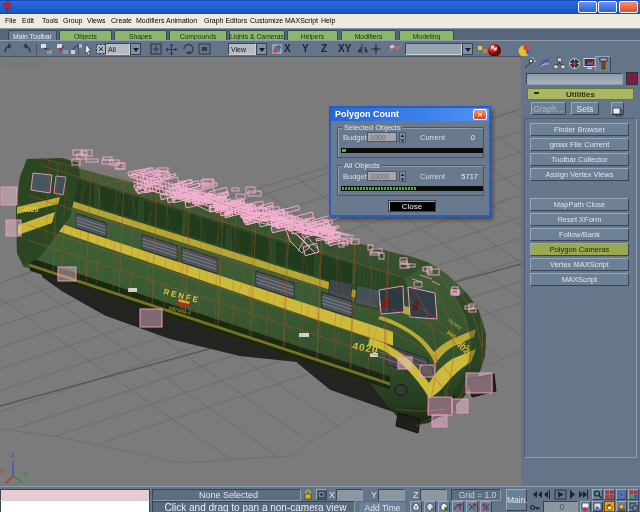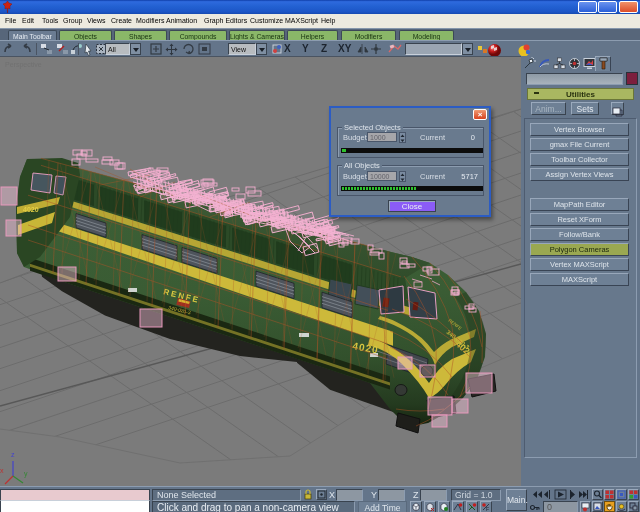--- a/index.html
+++ b/index.html
@@ -30,21 +30,21 @@
 .tab.active { background:#6b7c92; color:#e8edf3; }
 .tab.green { background:#8ab768; color:#17320f; }
 #toolbar {
   position:absolute; left:0; top:40px; width:640px; height:16px;
   background:#64758a; border-top:1px solid #8c9cb0;
 }
 #main { position:absolute; left:0; top:56px; width:640px; height:430px; background:#64758a; }
 #viewport { position:absolute; left:0; top:0; width:521px; height:430px; background:#7b7b7b; border:1px solid #4a5462; border-left:none; }
 #panel { position:absolute; left:521px; top:0; width:119px; height:430px; background:#64758a; }
 #bottombar { position:absolute; left:0; top:486px; width:640px; height:26px; background:#64758a; border-top:1px solid #8c9cb0; }
-.sunken { background:#5e6e81; border-top:1px solid #39434f; border-left:1px solid #39434f; border-bottom:1px solid #8c9cb0; border-right:1px solid #8c9cb0; color:#dfe5ec; }
+.sunken { background:#5e6e81; border-top:1px solid #39434f; border-left:1px solid #39434f; border-bottom:1px solid #8c9cb0; border-right:1px solid #8c9cb0; color:#dfe5ec;text-align:center; }
 .pbtn { background:#6e8095; border-top:1px solid #9aa9bc; border-left:1px solid #9aa9bc; border-bottom:1px solid #39434f; border-right:1px solid #39434f; color:#e2e7ee; }
 .abs { position:absolute; }
 #toolbar svg, #toolbar .ti { position:absolute; top:2px; }
 .ti { height:12px; font-size:10px; font-weight:bold; color:#1c242e; line-height:12px; }
 .combo { position:absolute; top:2px; height:12px; }
 .combo .cf { position:absolute; left:0; top:0; height:12px; background:#b8bcc0; border-top:1px solid #39434f; border-left:1px solid #39434f; border-bottom:1px solid #c8d0da; border-right:1px solid #c8d0da; font-size:7px; color:#111; line-height:11px; padding-left:2px; }
 .combo .ca { position:absolute; top:0; width:11px; height:12px; background:#7f8fa2; border:1px solid #39434f; }
 .combo .ca:after { content:""; position:absolute; left:2px; top:4px; border-left:3px solid transparent; border-right:3px solid transparent; border-top:4px solid #1a2028; }
 .ptab { position:absolute; top:1px; width:13px; height:13px; }
 .ubtn { position:absolute; left:9px; width:99px; height:13px; background:#6e8095; border-top:1px solid #98a7ba; border-left:1px solid #98a7ba; border-bottom:1px solid #394454; border-right:1px solid #394454; color:#dde3ea; font-size:7.5px; text-align:center; line-height:12px; }
@@ -820,41 +820,42 @@
       </svg>
     <div class="abs" style="left:74px;top:0;width:16px;height:15px;background:#6e8095;border:1px solid #98a7ba;border-bottom:none;border-right-color:#394454"></div>
     <svg class="ptab" style="left:76px" width="13" height="13" viewBox="0 0 13 13">
         <path d="M3 1 L10 1 L10 4 L8 4 L8 12 L5 12 L5 4 L3 4 Z" fill="#8a4a20" stroke="#2a1a08" stroke-width="0.6"></path>
         <rect x="3" y="1" width="7" height="3" fill="#9aa8b8" stroke="#2a3038" stroke-width="0.6"></rect>
       </svg>
     <div class="sunken" style="position:absolute;left:5px;top:17px;width:97px;height:12px;background:linear-gradient(#8d99a5,#a8b2bc)"></div>
     <div class="abs" style="left:105px;top:16px;width:12px;height:13px;background:#7c1f3d;border:1px solid #2a3038"></div>
     <div class="abs" style="left:6px;top:32px;width:107px;height:12px;background:#a9b761;border:1px solid #6a7638;color:#2a3310;font-size:8px;font-weight:bold;text-align:center;line-height:11px">Utilities</div>
     <div class="abs" style="left:13px;top:36px;width:5px;height:1.5px;background:#2a3310"></div>
-    <div class="pbtn abs" style="left:10px;top:46px;width:35px;height:13px;font-size:8.5px;text-align:center;line-height:12px;color:#aab6c2">Anim...</div>
+    <div class="pbtn abs" style="left:10px;top:46px;width:35px;height:13px;font-size:8.5px;text-align:center;line-height:12px;color:#aab6c2">Graph...</div>
     <div class="pbtn abs" style="left:50px;top:46px;width:28px;height:13px;font-size:8.5px;text-align:center;line-height:12px">Sets</div>
     <div class="pbtn abs" style="left:90px;top:46px;width:13px;height:13px"><svg width="11" height="11" viewBox="0 0 11 11">
           <rect x="1" y="2" width="7" height="6" fill="#e8eef4" stroke="#223" stroke-width="0.7"></rect>
           <path d="M8 4 L10 4 L10 10 L4 10 L4 8" fill="none" stroke="#223" stroke-width="0.7"></path>
         </svg></div>
     <div class="abs" style="left:3px;top:62px;width:113px;height:340px;background:#67788c;border-top:1px solid #4e5c70;border-left:1px solid #4e5c70;border-bottom:1px solid #8c9cb0;border-right:1px solid #8c9cb0"></div>
-    <div class="ubtn" style="top:67px">Vertex Browser</div>
+    <div class="ubtn" style="top:67px">Finder Browser</div>
     <div class="ubtn" style="top:82px">gmax File Current</div>
     <div class="ubtn" style="top:97px">Toolbar Collector</div>
     <div class="ubtn" style="top:112px">Assign Vertex Views</div>
     <div class="ubtn" style="top:142px">UVW Remove</div>
-    <div class="ubtn" style="top:142px">MapPath Editor</div>
+    <div class="ubtn" style="top:142px">MapPath Close</div>
     <div class="ubtn" style="top:157px">Reset XForm</div>
     <div class="ubtn" style="top:172px">Follow/Bank</div>
     <div class="ubtn hl" style="top:187px">Polygon Cameras</div>
     <div class="ubtn" style="top:202px">Vertex MAXScript</div>
     <div class="ubtn" style="top:217px">MAXScript</div>
   </div>
 </div>
 <div id="dlg" style="position:absolute;left:329px;top:106px;width:162px;height:111px;background:#697a8e;border:2px solid #2b5cc4;box-shadow:2px 3px 4px rgba(0,0,0,0.4)">
+  <div style="position:absolute;left:0px;top:0px;right:0px;height:13px;background:linear-gradient(90deg,#2766da,#3d82ea 60%,#4f92f2);color:#fff;font-size:9px;font-weight:bold;line-height:13px;padding-left:4px">Polygon Count</div>
   <div style="position:absolute;right:2px;top:1px;width:14px;height:11px;background:linear-gradient(#f09a72,#d8441f);border:1px solid #fff;border-radius:2px;color:#fff;font-size:8px;font-weight:bold;text-align:center;line-height:10px">×</div>
   <div style="position:absolute;left:6px;top:19px;width:147px;height:31px;border:1px solid #49566a;box-shadow:1px 1px 0 #8c9cb0 inset"></div>
   <div style="position:absolute;left:11px;top:15px;background:#697a8e;font-size:7.5px;color:#dde3ea;padding:0 2px">Selected Objects</div>
   <div style="position:absolute;left:12px;top:25px;font-size:7.5px;color:#d8dee6">Budget</div>
   <div style="position:absolute;left:36px;top:24px;width:30px;height:10px;background:#a6a6aa;border:1px solid #49566a;font-size:7px;color:#62626a;line-height:9px;padding-left:2px">1000</div>
   <div style="position:absolute;left:68px;top:24px;width:7px;height:11px;background:#7a8ba0;border:1px solid #49566a">
       <svg width="5" height="9" viewBox="0 0 5 9" style="display:block;margin:1px auto">
         <path d="M0.5 3 L2.5 0.5 L4.5 3 Z M0.5 5.5 L4.5 5.5 L2.5 8 Z" fill="#1e2630"></path>
       </svg>
     </div>
@@ -870,21 +871,21 @@
   <div style="position:absolute;left:68px;top:63px;width:7px;height:11px;background:#7a8ba0;border:1px solid #49566a">
       <svg width="5" height="9" viewBox="0 0 5 9" style="display:block;margin:1px auto">
         <path d="M0.5 3 L2.5 0.5 L4.5 3 Z M0.5 5.5 L4.5 5.5 L2.5 8 Z" fill="#1e2630"></path>
       </svg>
     </div>
   <div style="position:absolute;left:89px;top:64px;font-size:7.5px;color:#d8dee6">Current</div>
   <div style="position:absolute;right:11px;top:64px;font-size:7.5px;color:#e4e9f0">5717</div>
   <div style="position:absolute;left:10px;top:78px;width:142px;height:5px;background:#0c0c0c">
       <div style="position:absolute;left:1px;top:1px;width:74px;height:3px;background:repeating-linear-gradient(90deg,#2ec22e 0,#2ec22e 2px,#0c0c0c 2px,#0c0c0c 3px)"></div>
     </div>
-  <div style="position:absolute;left:57px;top:92px;width:48px;height:12px;background:#8b5cf6;border:1px solid #39434f;box-shadow:inset 1px 1px 0 #9aa9bc;font-size:8px;color:#e8edf3;text-align:center;line-height:11px">Close</div>
+  <div style="position:absolute;left:57px;top:92px;width:48px;height:12px;background:#000000;border:1px solid #39434f;box-shadow:inset 1px 1px 0 #9aa9bc;font-size:8px;color:#e8edf3;text-align:center;line-height:11px">Close</div>
 </div>
 <div id="bottombar">
   <div class="abs" style="left:0;top:2px;width:150px;height:12px;background:#e8cacf;border:1px solid #39434f;border-bottom-color:#c8d0da"></div>
   <div class="abs" style="left:0;top:14px;width:150px;height:12px;background:#ffffff;border:1px solid #39434f;border-top:none"></div>
   <div class="sunken abs" style="left:152px;top:2px;width:149px;height:12px;font-size:9px;line-height:11px;padding-left:4px">None Selected</div>
   <div class="abs" style="left:303px;top:2px;width:10px;height:11px">
       <svg width="10" height="11" viewBox="0 0 10 11">
         <rect x="2" y="5" width="6" height="5" fill="#c8b838" stroke="#403808" stroke-width="0.7"></rect>
         <path d="M3 5 V3 A2 2 0 0 1 7 3 V5" fill="none" stroke="#c8b838" stroke-width="1.2"></path>
       </svg>

